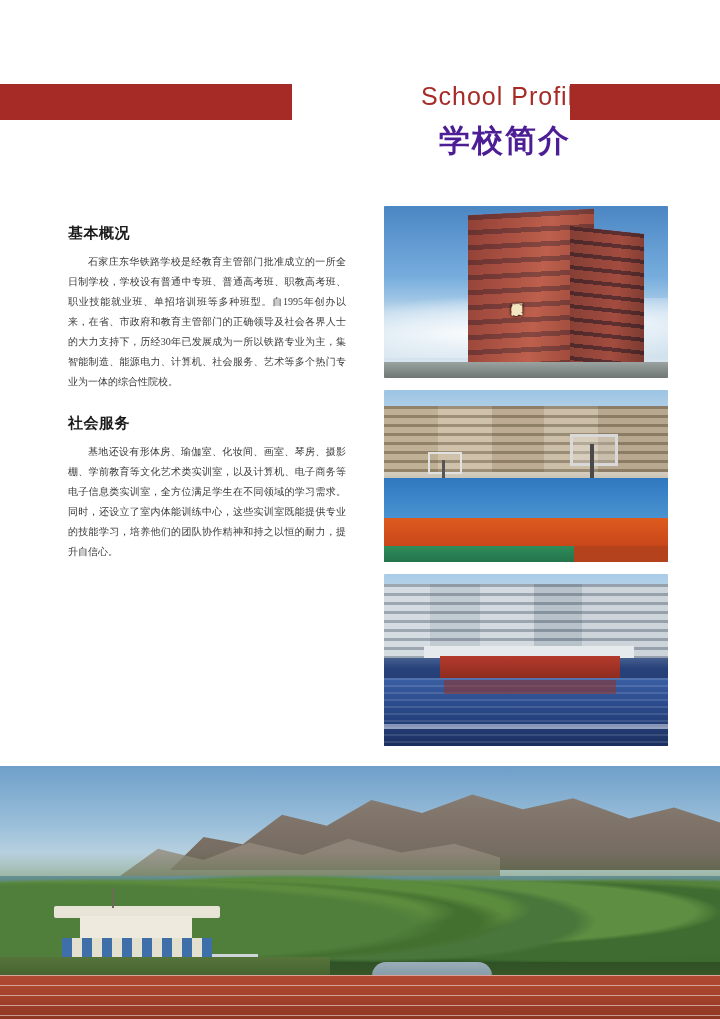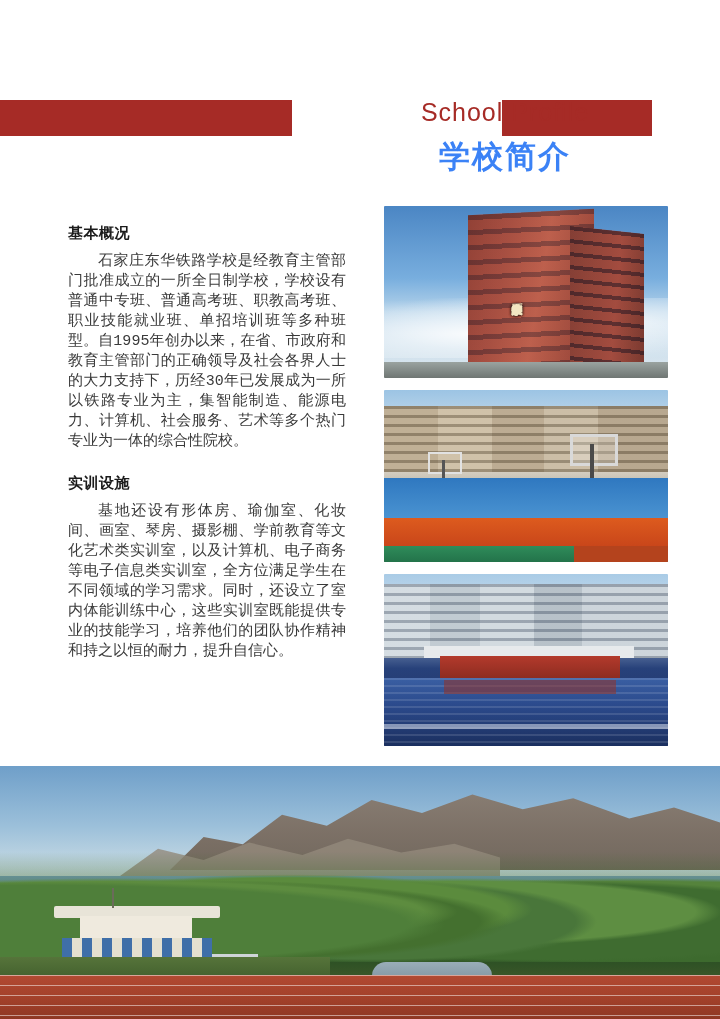--- a/index.html
+++ b/index.html
@@ -11,23 +11,23 @@
     height: 1019px;
     background: #ffffff;
     font-family: "Liberation Sans", sans-serif;
     overflow: hidden;
     position: relative;
   }
 
   
   .header {
     position: absolute;
-    top: 100px;
+    top: 84px;
     left: 0;
-    width: 652px;
+    width: 720px;
     height: 36px;
   }
   .header-bar-left {
     position: absolute;
     left: 0;
     top: 0;
     width: 292px;
     height: 36px;
     background: #a62b26;
   }
@@ -51,21 +51,21 @@
     font-family: "Liberation Sans", sans-serif;
   }
   .header-cn {
     position: absolute;
     left: 300px;
     top: 36px;
     width: 410px;
     text-align: center;
     font-size: 31px;
     font-weight: bold;
-    color: #3b82f6;
+    color: #4c1d95;
     letter-spacing: 2px;
     font-family: "DejaVu Sans", sans-serif;
   }
 
   
   .content {
     position: absolute;
     top: 224px;
     left: 0;
     width: 720px;
@@ -84,27 +84,27 @@
     font-weight: bold;
     color: #1b1b1b;
     margin: 0 0 9px 0;
     letter-spacing: 0.5px;
     font-family: "DejaVu Sans", sans-serif;
   }
   .section-title.second {
     margin-top: 22px;
   }
   .para {
-    font-size: 15px;
+    font-size: 10px;
     line-height: 20px;
     color: #3a3a3a;
     text-align: justify;
     text-indent: 2em;
     margin: 0 0 6px 0;
-    font-family: Liberation Mono, monospace;
+    font-family: Liberation Serif, serif;
   }
 
   
   .photo-col {
     position: absolute;
     left: 384px;
     top: -18px;
     width: 284px;
   }
   .photo {
@@ -441,21 +441,21 @@
   <div class="header-en">School Profile</div>
   <div class="header-cn">学校简介</div>
 </div>
 
 <div class="content">
 
   <div class="text-col">
     <h2 class="section-title">基本概况</h2>
     <p class="para">石家庄东华铁路学校是经教育主管部门批准成立的一所全日制学校，学校设有普通中专班、普通高考班、职教高考班、职业技能就业班、单招培训班等多种班型。自1995年创办以来，在省、市政府和教育主管部门的正确领导及社会各界人士的大力支持下，历经30年已发展成为一所以铁路专业为主，集智能制造、能源电力、计算机、社会服务、艺术等多个热门专业为一体的综合性院校。</p>
 
-    <h2 class="section-title second">实训设施</h2>
+    <h2 class="section-title second">社会服务</h2>
     <p class="para">基地还设有形体房、瑜伽室、化妆间、画室、琴房、摄影棚、学前教育等文化艺术类实训室，以及计算机、电子商务等电子信息类实训室，全方位满足学生在不同领域的学习需求。同时，还设立了室内体能训练中心，这些实训室既能提供专业的技能学习，培养他们的团队协作精神和持之以恒的耐力，提升自信心。</p>
   </div>
 
   <div class="photo-col">
 
     <div class="photo photo-building">
       <div class="sky-cloud"></div>
       <div class="tower"></div>
       <div class="tower-side"></div>
       <div class="sign">石家庄东华铁路学校</div>

